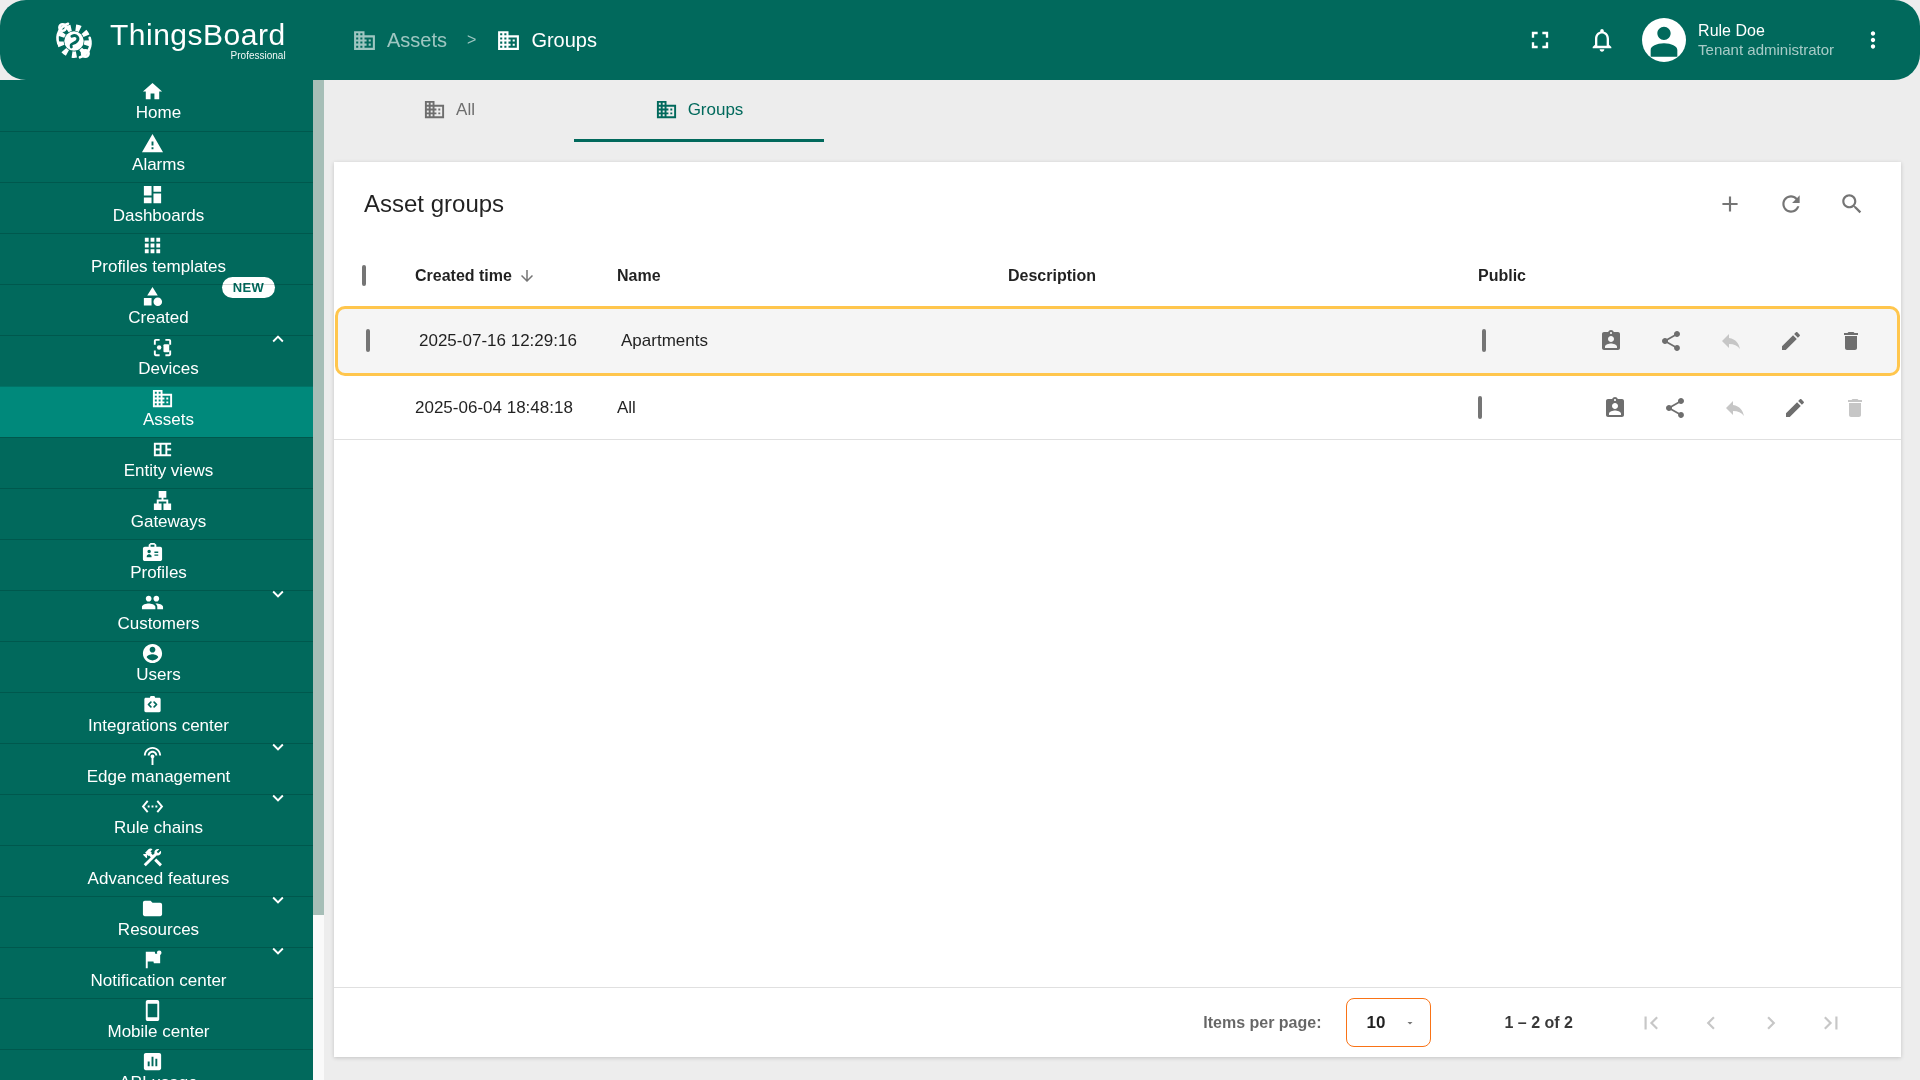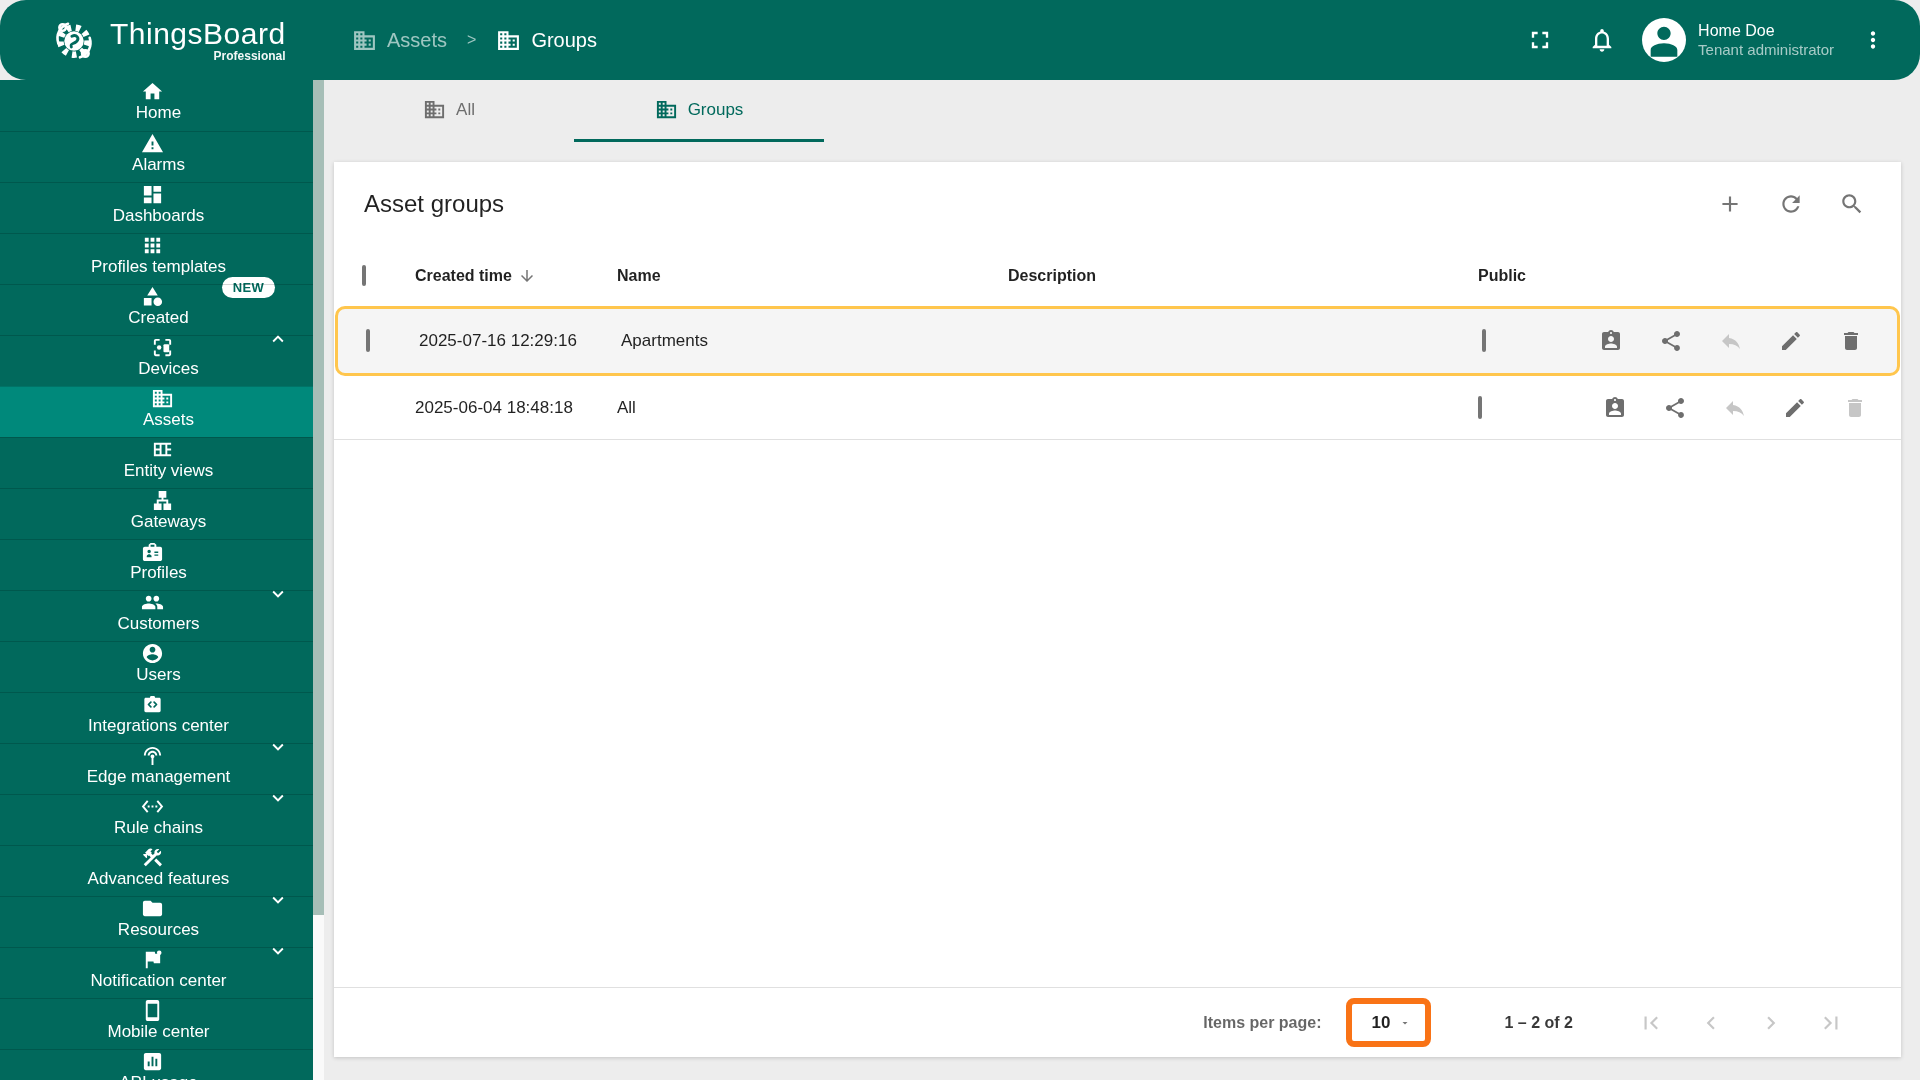--- a/index.html
+++ b/index.html
@@ -8,21 +8,21 @@
   .icon { display:inline-flex; align-items:center; justify-content:center; flex:0 0 auto; }
   .icon svg { width:100%; height:100%; display:block; }
 
   
   #app-header { position:absolute; top:0; left:0; width:1920px; height:80px;
     background:var(--primary); display:flex; align-items:center; color:#fff; z-index:10;border-radius:26px; }
   .logo-link { display:flex; align-items:center; gap:10px; margin-left:48px; cursor:pointer; }
   .logo-glyph { width:52px; height:52px; }
   .logo-text-block { display:flex; flex-direction:column; align-items:flex-end; }
   .logo-name { font-size:30px; font-weight:500; letter-spacing:.5px; line-height:32px; }
-  .logo-edition { font-size:12px; font-weight:700; opacity:.95; margin-top:-1px; }
+  .logo-edition { font-size:10px; font-weight:400; opacity:.95; margin-top:-1px; }
   .breadcrumb { position:absolute; left:352px; display:flex; align-items:center; height:80px; }
   .crumb { display:flex; align-items:center; gap:10px; font-size:20px; cursor:pointer; }
   .crumb .icon { width:25px; height:25px; }
   .crumb.dim { opacity:.62; }
   .crumb-sep { font-size:16px; opacity:.62; margin:0 20px; }
   .header-right { position:absolute; right:0; top:0; height:80px; display:flex; align-items:center; padding-right:34px; }
   .hbtn { background:none; border:none; color:#fff; cursor:pointer; display:flex; align-items:center; justify-content:center; }
   .hbtn .icon { width:28px; height:28px; }
   #fullscreen-btn { margin-right:34px; }
   #notifications-btn { margin-right:26px; }
@@ -76,21 +76,21 @@
   .trow.highlighted { height:70px; background:#f5f5f5; border:3px solid var(--highlight);
     border-radius:10px; margin:0 1px; }
   .row-actions { display:flex; justify-content:flex-end; align-items:center; gap:36px; padding-right:34px; }
   .act-btn { background:none; border:none; cursor:pointer; color:#6e6e6e; width:24px; height:24px; padding:0; }
   .act-btn .icon { width:24px; height:24px; }
   .act-btn.disabled { color:#c6c6c6; cursor:default; }
 
   #paginator { position:absolute; left:0; bottom:0; width:100%; height:70px; border-top:1px solid #e0e0e0;
     display:flex; align-items:center; justify-content:flex-end; padding-right:40px; background:#fff;font-weight:bold; }
   #items-per-page-label { font-size:16px; color:rgba(0,0,0,.6); margin-right:24px; }
-  #page-size-select { width:85px; height:49px; border:6px solid #f97316; border-radius:8px;
+  #page-size-select { width:85px; height:49px; border:1px solid #f97316; border-radius:8px;
     display:flex; align-items:center; padding:0 14px 0 20px; cursor:pointer; background:#fff; margin-right:74px; }
   #page-size-value { font-size:17px; color:rgba(0,0,0,.87); }
   #page-size-select .icon { width:12px; height:12px; color:#757575; margin-left:auto; }
   #range-label { font-size:16px; color:rgba(0,0,0,.78); margin-right:48px; }
   .nav-btn { background:none; border:none; width:60px; height:40px; display:flex; align-items:center;
     justify-content:center; color:#c7c7c7; }
   .nav-btn .icon { width:26px; height:26px; }
 </style>
 </head>
 <body>
@@ -150,21 +150,21 @@
         </span>
     </button>
     <span class="avatar">
       <span class="icon">
           <svg viewBox="0 0 24 24" fill="currentColor">
             <path d="M12 4c2.2 0 4 1.8 4 4s-1.8 4-4 4-4-1.8-4-4 1.8-4 4-4zm0 10c4.42 0 8 1.79 8 4v4H4v-4c0-2.21 3.58-4 8-4z"></path>
           </svg>
         </span>
     </span>
     <span class="user-block">
-      <span class="user-name">Home Doe</span>
+      <span class="user-name">Rule Doe</span>
       <span class="user-role">Tenant administrator</span>
     </span>
     <button class="hbtn" id="more-menu-btn">
       <span class="icon">
           <svg viewBox="0 0 24 24" fill="currentColor">
             <path d="M12 8c1.1 0 2-.9 2-2s-.9-2-2-2-2 .9-2 2 .9 2 2 2zm0 2c-1.1 0-2 .9-2 2s.9 2 2 2 2-.9 2-2-.9-2-2-2zm0 6c-1.1 0-2 .9-2 2s.9 2 2 2 2-.9 2-2-.9-2-2-2z"></path>
           </svg>
         </span>
     </button>
   </div>

